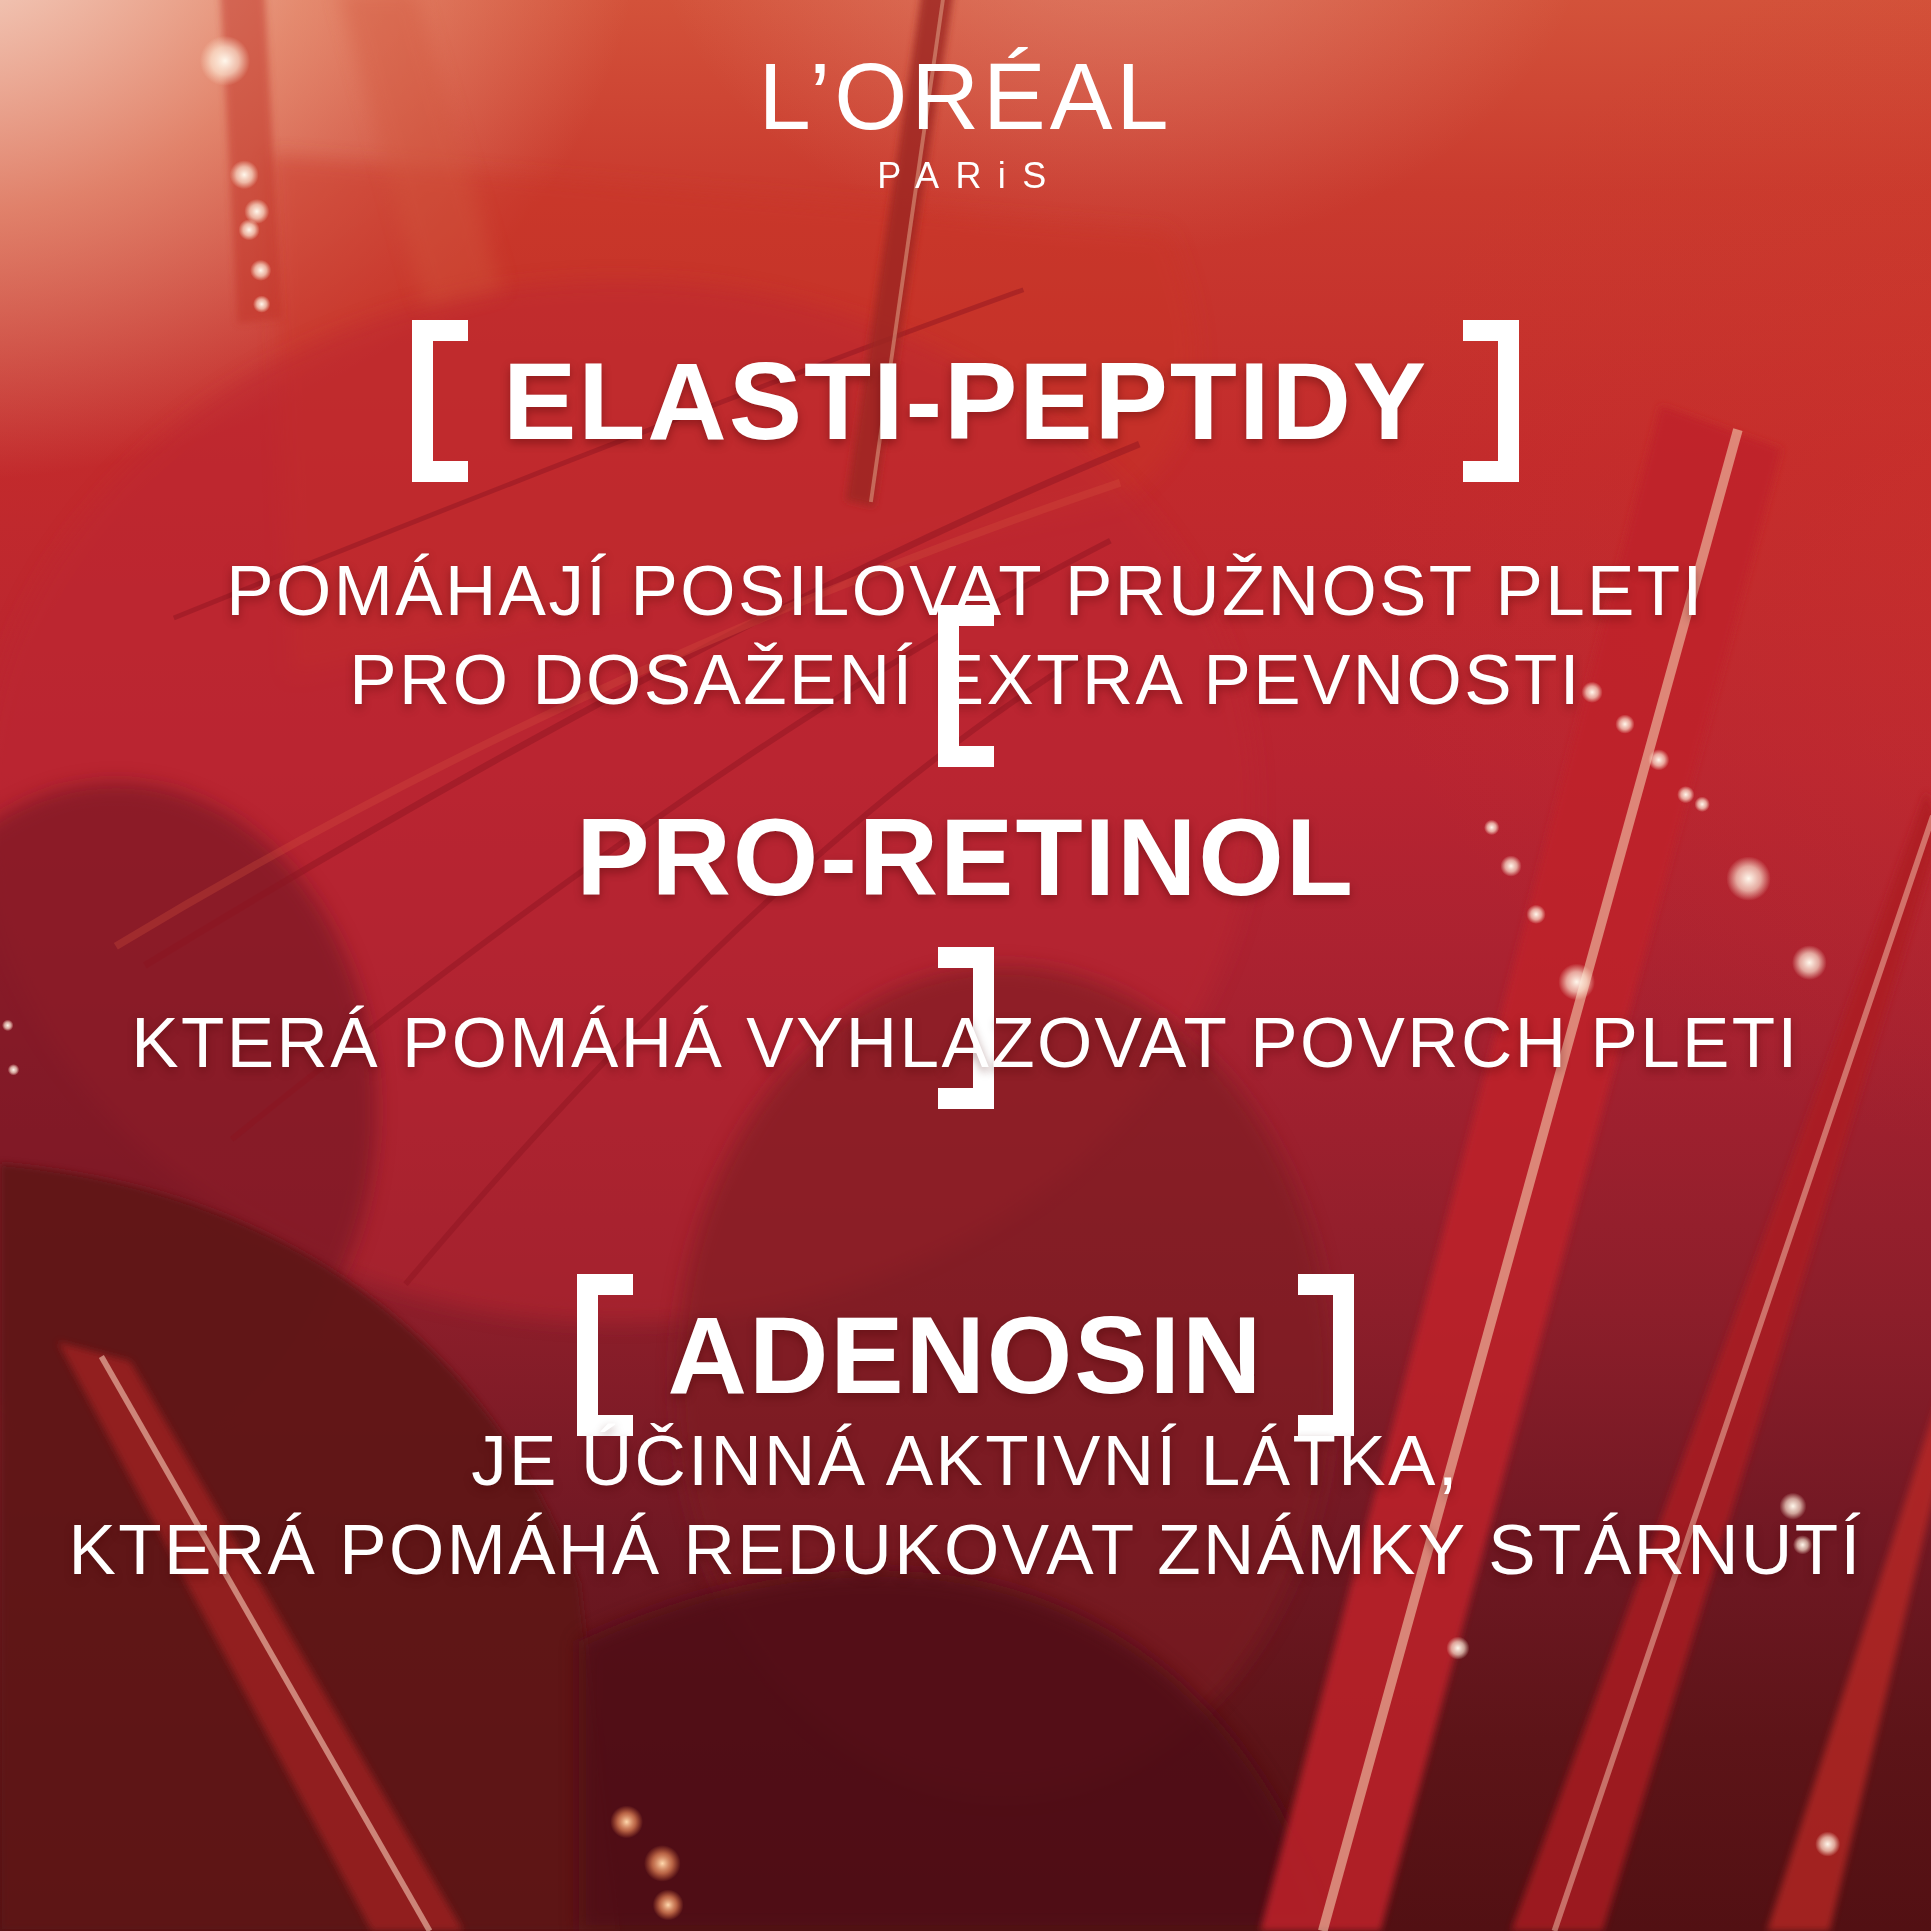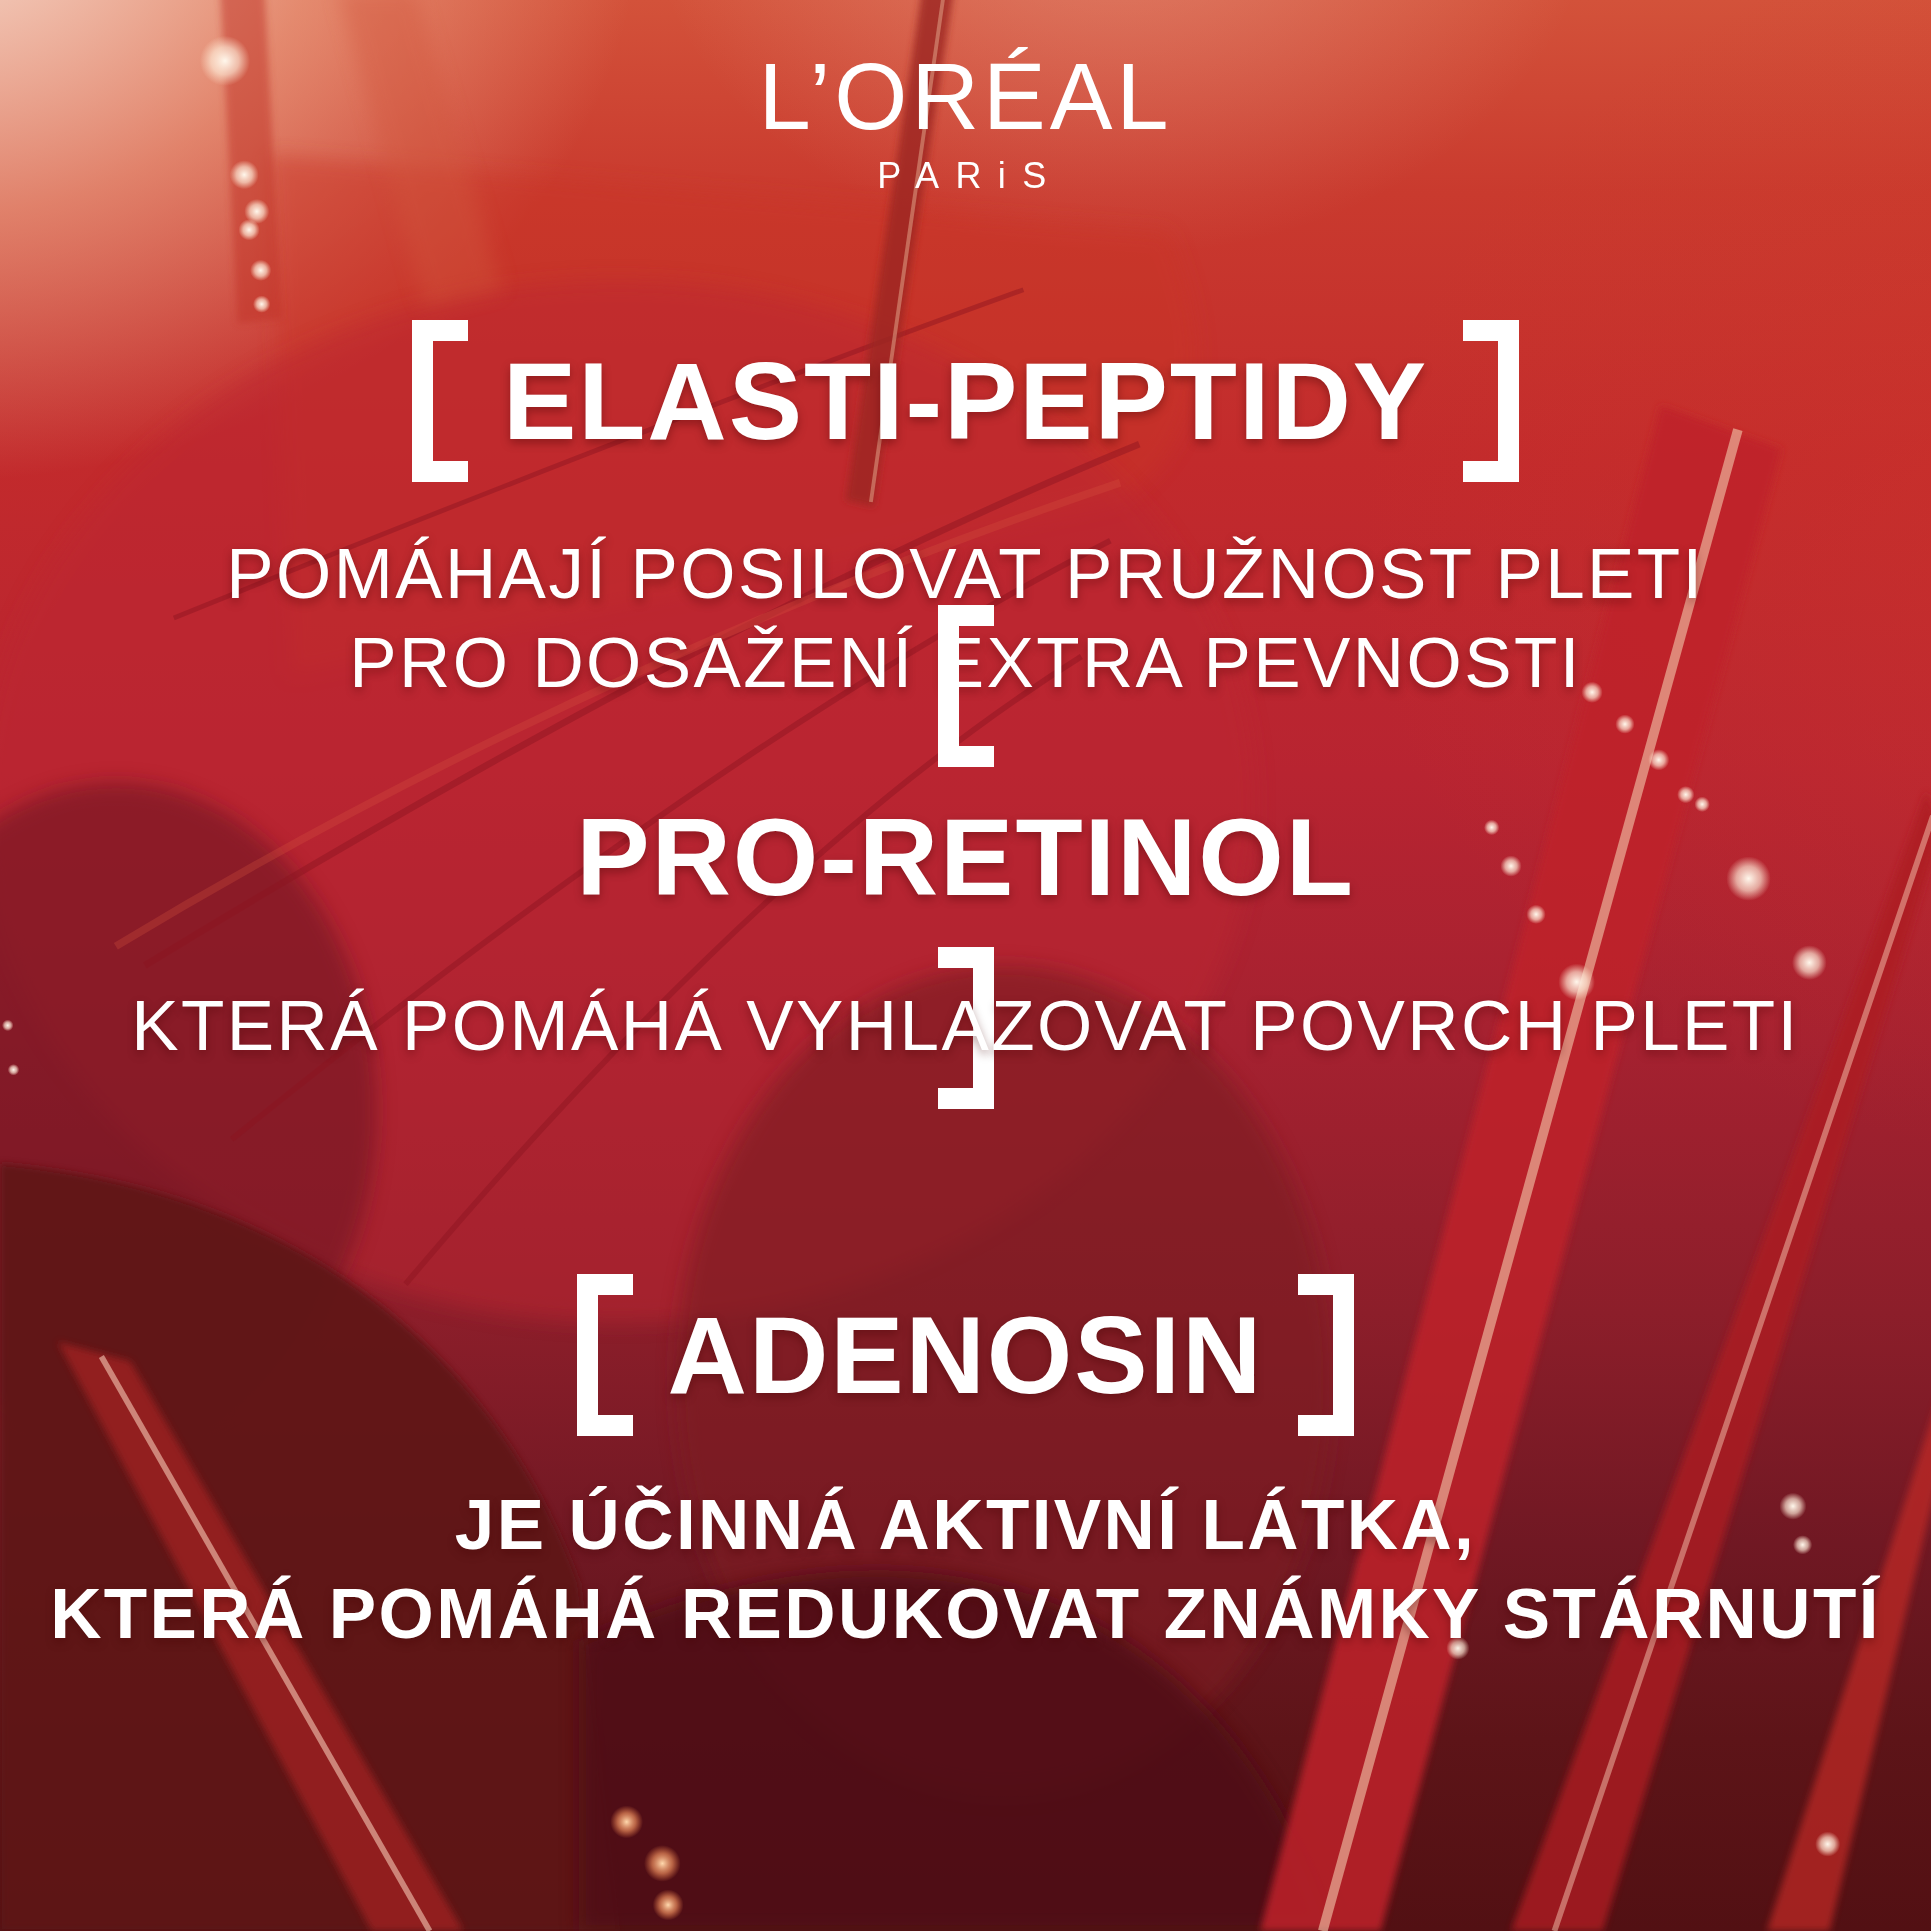--- a/index.html
+++ b/index.html
@@ -20,25 +20,25 @@
   
   .logo{position:absolute;top:50px;left:0;right:0;text-align:center;color:#fff;}
   .logo-main{font-size:94px;font-weight:400;letter-spacing:3.9px;line-height:1;}
   .logo-sub{margin-top:13.5px;font-size:36px;font-weight:400;letter-spacing:16.4px;padding-left:9px;line-height:1;}
   
   .heading-row{position:absolute;left:0;right:0;display:flex;justify-content:center;align-items:center;gap:35px;height:164px;}
   .bracket{box-sizing:border-box;width:56px;height:162px;border:21px solid #fff;flex:0 0 auto;}
   .bracket.open{border-right:none;}
   .bracket.close{border-left:none;}
   h2.ing{margin:0;font-size:110px;font-weight:700;letter-spacing:1.9px;line-height:1;text-shadow:0 3.9px 9.7px rgba(70,5,5,.4);}
-  .desc{position:absolute;left:0;right:0;margin:0;text-align:center;font-size:71px;font-weight:300;letter-spacing:2.4px;line-height:89px;text-shadow:0 3.9px 9.7px rgba(70,5,5,.4);}
+  .desc{position:absolute;left:0;right:0;margin:17px;text-align:center;font-size:71px;font-weight:300;letter-spacing:2.4px;line-height:89px;text-shadow:0 3.9px 9.7px rgba(70,5,5,.4);}
   .desc span{display:block;}
   .s1-head{top:319px;} .s1-desc{top:529px;}
   .s2-head{top:775px;flex-direction:column;} .s2-desc{top:981px;}
-  .s3-head{top:1273px;} .s3-desc{top:1480px;font-weight:bold;}
+  .s3-head{top:1273px;} .s3-desc{top:1399px;}
 </style>
 </head>
 <body>
 
 <div class="canvas">
 
   <svg class="bg-art" viewBox="0 0 2000 2000" preserveAspectRatio="none" aria-hidden="true">
     <defs>
       <radialGradient id="dotg">
         <stop offset="0%" stop-color="#fff7ec" stop-opacity="1"></stop>

